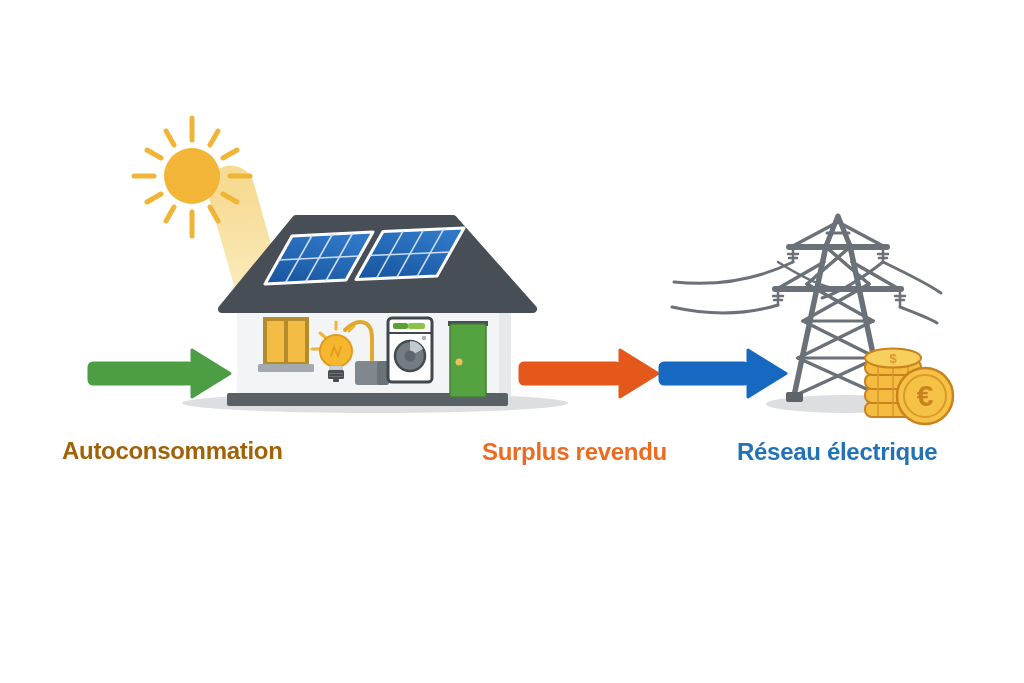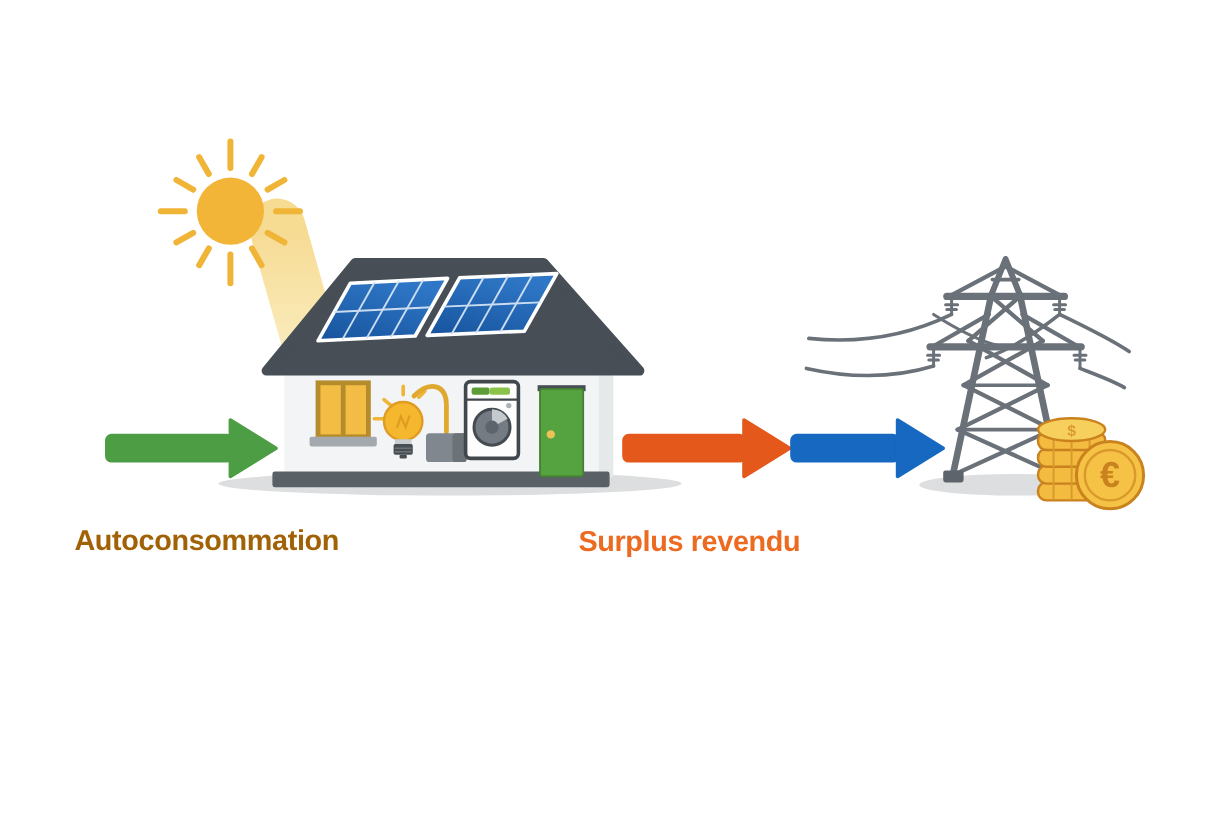--- a/index.html
+++ b/index.html
@@ -198,14 +198,15 @@
   <g stroke-width="3" stroke-linejoin="round" fill="#1668c0" stroke="#1668c0">
     <rect x="660" y="363" width="88" height="21" rx="4"></rect>
     <polygon points="748,350 786,373.5 748,397"></polygon>
   </g>
 </svg>
 
 <div class="label" style="left: 62px; top: 437px; color: #a16207;">Autoconsommation</div>
 
 <div class="label" style="left: 482px; top: 438px; color: rgb(237, 106, 33);">Surplus revendu</div>
 
+<div class="label" style="left: 737px; top: 438px; color: rgb(34, 114, 184);">Réseau électrique</div>
 
 </div>
 
 </body></html>

